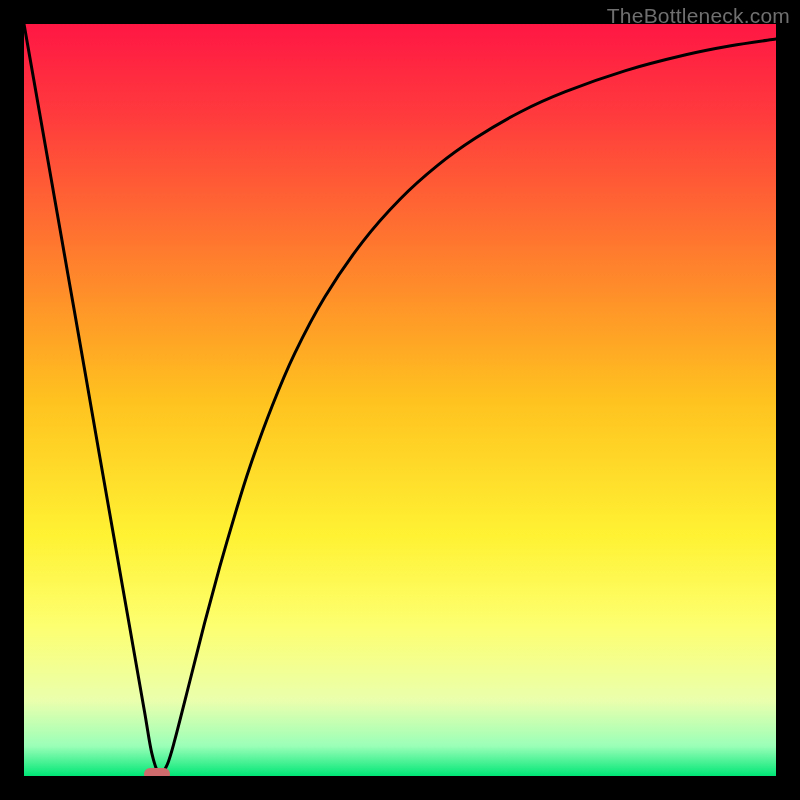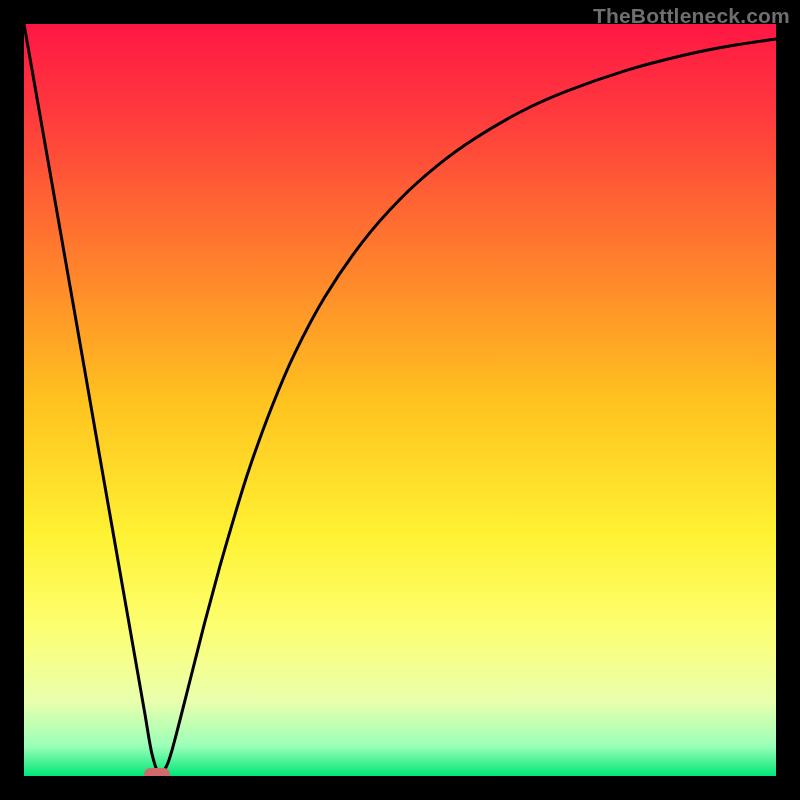--- a/index.html
+++ b/index.html
@@ -40,21 +40,21 @@
     border-radius: 6px;
     background: #cf6a6d;
     transform: translate(-50%, -50%);
   }
   .watermark {
     position: absolute;
     top: 4px;
     right: 10px;
     color: #6f6f6f;
     font-size: 21px;
-    font-weight: 700;
+    font-weight: 400;
     letter-spacing: 0.2px;
     user-select: none;
   }
 </style>
 </head>
 <body>
 
 <div class="chart-frame">
 
   <div class="plot-area">

